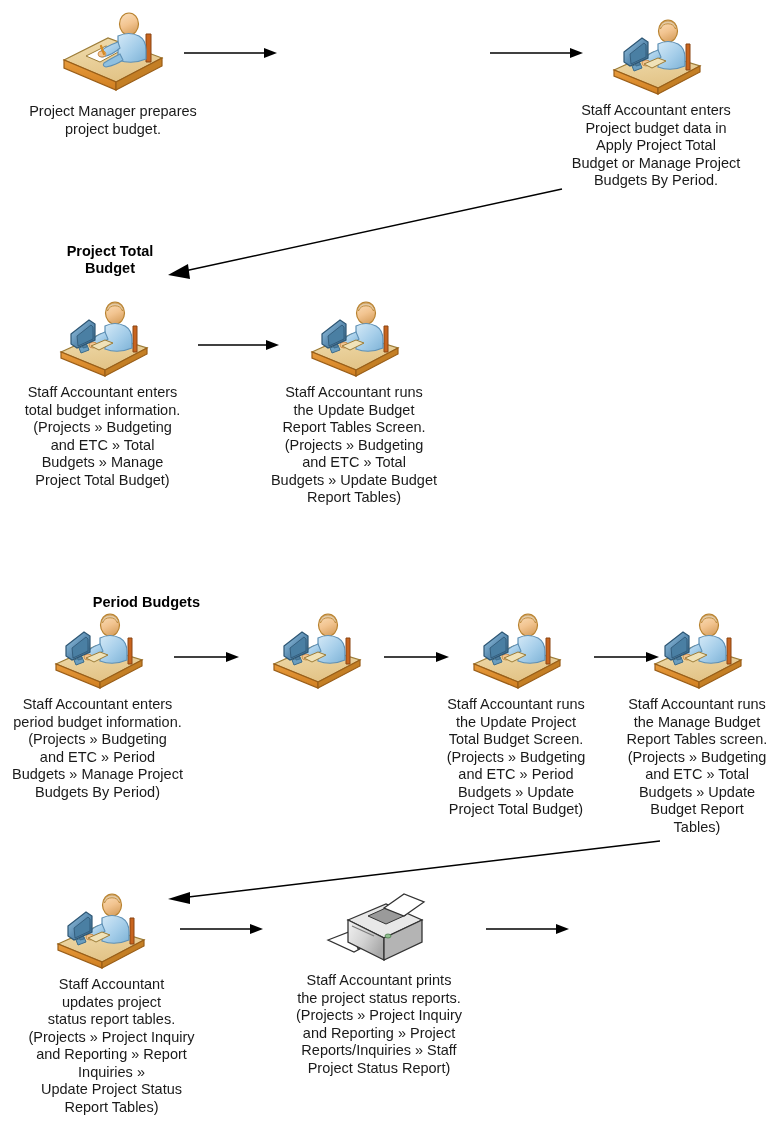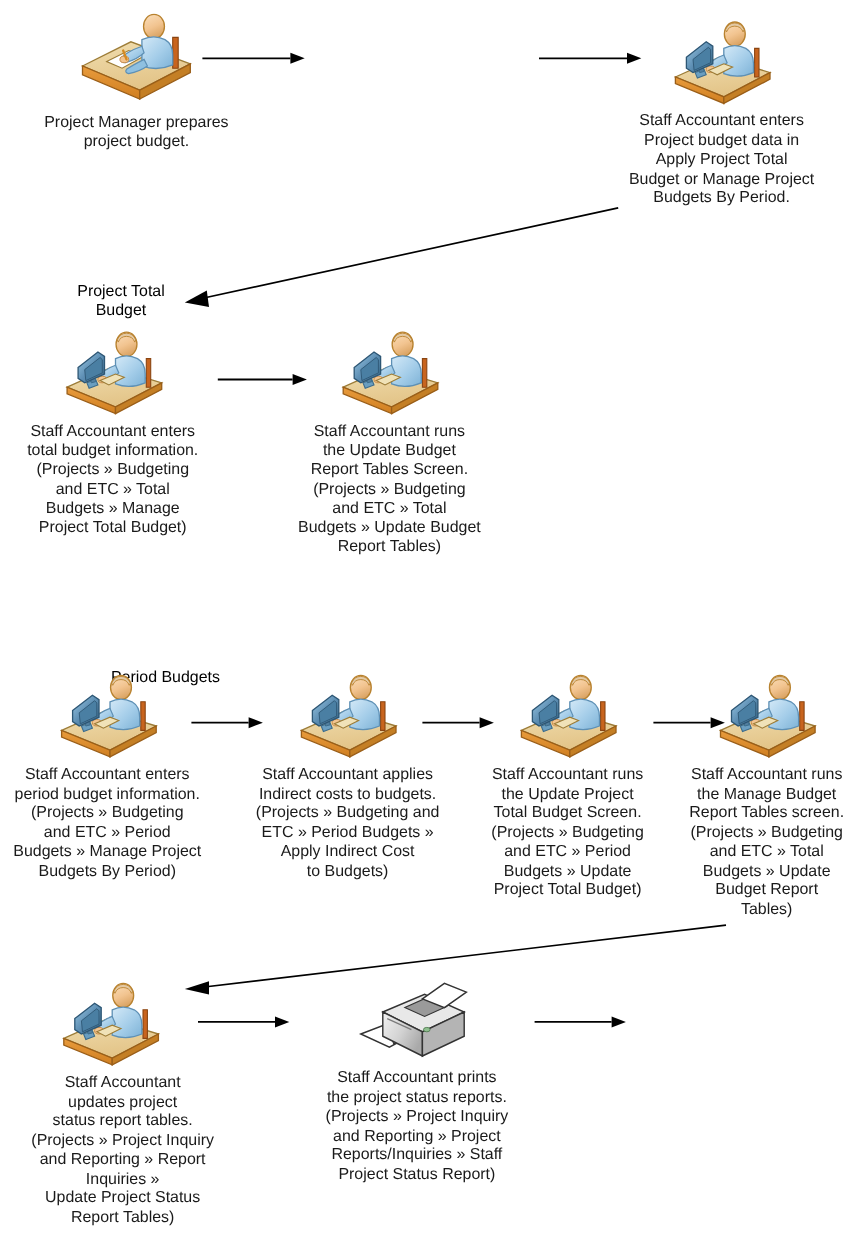--- a/index.html
+++ b/index.html
@@ -23,25 +23,24 @@
     text-align: center;
     font-size: 14.5px;
     line-height: 17.5px;
     color: #1a1a1a;
   }
   .node .caption { display: block; }
   .node .caption b { font-weight: normal; }
   .section-title {
     position: absolute;
     font-size: 14.5px;
-    font-weight: normal;
+    font-weight: bold;
     line-height: 17px;
     text-align: center;
     color: #000;
-    margin-top: 14px;
   }
   .icon-wrap {
     position: relative;
     margin: 0 auto;
     display: block;
   }
   .arrow-h, .arrow-diag { position: absolute; }
   svg { display: block; overflow: visible; }
 </style>
 </head>
@@ -167,21 +166,21 @@
         <path d="M28 36 L50 46" stroke="#7a7a7a" stroke-width="1.1"></path>
         <ellipse cx="64" cy="46" rx="3" ry="2" fill="#8fbf8f" stroke="#4d7a4d" stroke-width="0.8"></ellipse>
       </symbol>
     </defs>
   </svg>
 
   <div class="section-title" style="left:30px; top:243px; width:160px;"><span>Project Total</span><br><span>Budget</span></div>
 
   <div class="section-title" style="left:20px; top:594px; width:180px;text-align:right;"><span>Period Budgets</span></div>
 
-  <div class="node" style="left:19px; top:12px; width:210px;">
+  <div class="node" style="left:8px; top:12px; width:210px;">
     <svg class="icon-wrap" width="110" height="85" viewBox="0 0 110 85">
       <use href="#sym-person-writing"></use>
     </svg>
     <div class="caption" style="margin-top:6px;"><span>Project Manager prepares</span><br><span>project budget.</span></div>
   </div>
 
   <svg class="arrow-h" style="left:182px; top:44px;" width="102" height="18">
     <line x1="2" y1="9" x2="82" y2="9" stroke="#000" stroke-width="1.6"></line>
     <path d="M82 4 L95 9 L82 14 Z" fill="#000"></path>
   </svg>
@@ -232,21 +231,20 @@
 
   <svg class="arrow-h" style="left:172px; top:648px;" width="80" height="18">
     <line x1="2" y1="9" x2="54" y2="9" stroke="#000" stroke-width="1.6"></line>
     <path d="M54 4 L67 9 L54 14 Z" fill="#000"></path>
   </svg>
 
   <div class="node" style="left:212px; top:612px; width:208px;">
     <svg class="icon-wrap" width="100" height="80" viewBox="0 0 100 80">
       <use href="#sym-person-computer"></use>
     </svg>
-    <div class="caption" style="margin-top:4px;"><span>Staff Accountant applies</span><br><span>Indirect costs to budgets.</span><br><span>(</span><b>Projects » Budgeting and</b><br><b>ETC » Period Budgets »</b><br><b>Apply Indirect Cost</b><br><b>to Budgets</b><span>)</span></div>
   </div>
 
   <svg class="arrow-h" style="left:382px; top:648px;" width="80" height="18">
     <line x1="2" y1="9" x2="54" y2="9" stroke="#000" stroke-width="1.6"></line>
     <path d="M54 4 L67 9 L54 14 Z" fill="#000"></path>
   </svg>
 
   <div class="node" style="left:418px; top:612px; width:196px;">
     <svg class="icon-wrap" width="100" height="80" viewBox="0 0 100 80">
       <use href="#sym-person-computer"></use>

